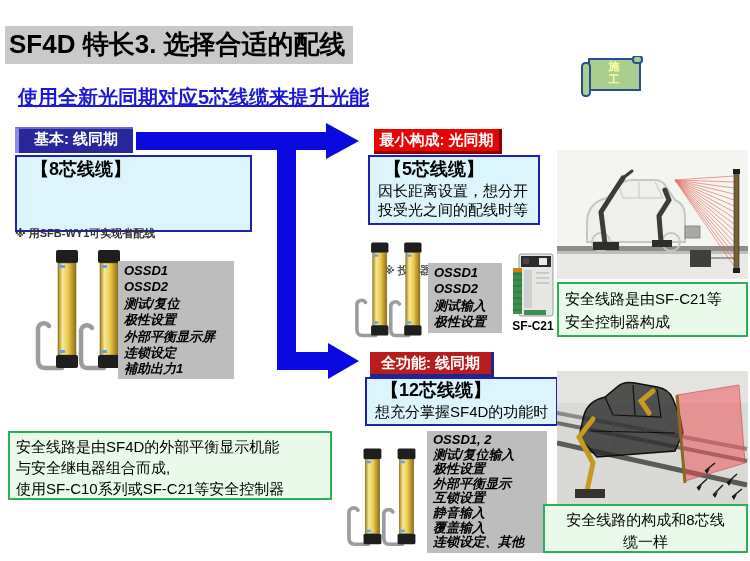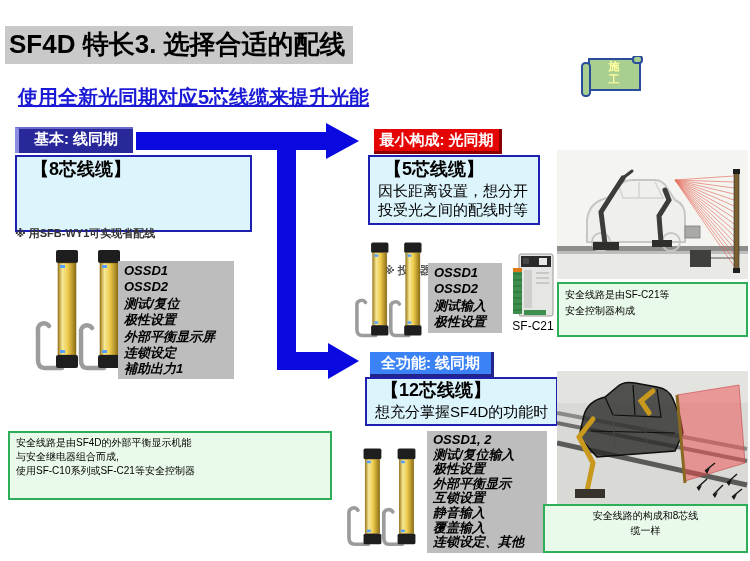--- a/index.html
+++ b/index.html
@@ -10,33 +10,33 @@
   .slide-title{left:5px;top:26px;font-size:26px;font-weight:700;background:#C9C9C9;padding:1px 7px 2px 4px;white-space:nowrap;text-align:center;}
   .slide-subtitle{left:18px;top:84px;font-size:20px;font-weight:700;color:#1A1AD6;text-decoration:underline;white-space:nowrap;}
 
   .banner{left:578px;top:56px;width:70px;height:44px;}
   .banner-text{position:absolute;left:14px;top:4px;width:44px;text-align:center;color:#FFFFA0;font-weight:700;}
   .banner-text div{font-size:11px;line-height:13px;}
 
   .hdr{color:#FFF;font-size:15px;font-weight:700;text-align:center;line-height:22px;box-sizing:border-box;white-space:nowrap;}
   .hdr-navy{left:15px;top:127px;width:118px;height:26px;background:#28289A;border-left:4px solid #8C8CE0;border-top:2px solid #6A6AC8;line-height:20px;}
   .hdr-red1{left:374px;top:129px;width:128px;height:25px;background:#E60505;border-right:3px solid #8B0000;border-bottom:3px solid #8B0000;}
-  .hdr-red2{left:370px;top:352px;width:124px;height:25px;background:#3b82f6;border-right:3px solid #23238C;border-bottom:3px solid #23238C;}
+  .hdr-red2{left:370px;top:352px;width:124px;height:25px;background:#b91c1c;border-right:3px solid #23238C;border-bottom:3px solid #23238C;}
 
   .info-box{background:#DCF4FB;border:2px solid #2020B0;box-sizing:border-box;padding:2px 6px;}
   .info-title{font-size:18px;font-weight:700;line-height:1.22;padding-left:8px;white-space:nowrap;}
   .info-line{font-size:15px;line-height:1.27;padding-left:2px;white-space:nowrap;}
 
   .note{font-size:11px;font-weight:700;color:#333;white-space:nowrap;}
 
   .signal-box{background:#BDBDBD;box-sizing:border-box;padding:2px 6px;font-size:13px;font-weight:700;font-style:italic;}
   .signal-box .signal-line{line-height:16.4px;white-space:nowrap;}
   .signal-box.tight .signal-line{line-height:14.6px;}
 
-  .caption{background:#EAFAEA;border:2px solid #2FAE5A;box-sizing:border-box;font-size:10px;padding:3px 6px;}
+  .caption{background:#EAFAEA;border:2px solid #2FAE5A;box-sizing:border-box;font-size:15px;padding:3px 6px;}
   .caption .cap-line{line-height:1.55;white-space:nowrap;}
   .caption.centered{text-align:center;}
   .caption.centered .cap-line{line-height:1.45;white-space:normal;}
 
   .device-label{font-size:12px;text-align:center;white-space:nowrap;}
   .arrow-layer{left:0;top:0;pointer-events:none;}
   .photo{overflow:hidden;}
 </style>
 </head>
 <body>
@@ -145,21 +145,21 @@
     </g>
     <rect x="2" y="15" width="9" height="4" fill="#E07818"></rect>
     <rect x="13" y="17" width="8" height="38" fill="#CFCFCD"></rect>
     <rect x="13" y="57" width="22" height="5" fill="#3E8E4E"></rect>
     <g stroke="#BFBFBD" stroke-width="1.5">
       <line x1="25" y1="20" x2="38" y2="20"></line>
         <line x1="25" y1="25" x2="38" y2="25"></line>
       <line x1="25" y1="30" x2="38" y2="30"></line>
     </g>
   </svg>
-  <div class="abs device-label" style="left:508px;top:319px;width:50px;">SF-C21</div>
+  <div class="abs device-label" style="left:508px;top:319px;width:50px;font-weight:bold;">SF-C21</div>
 
   <div class="abs photo" style="left:557px;top:150px;width:191px;height:129px;">
     <svg width="191" height="129" viewBox="0 0 191 129">
       <rect width="191" height="129" fill="#F4F4F1"></rect>
       <rect y="104" width="191" height="25" fill="#E9E9E6"></rect>
       <rect x="0" y="96" width="191" height="5" fill="#8D8D8B"></rect>
       <rect x="0" y="101" width="191" height="3" fill="#BDBDBB"></rect>
       <path d="M 30,92 L 30,70 Q 32,52 50,48 L 62,36 Q 66,30 76,30 L 98,30 Q 106,30 110,38 L 118,50 Q 128,54 128,66 L 128,92 Z" fill="#EFEFEC" stroke="#C6C6C3" stroke-width="2"></path>
       <path d="M 62,36 L 66,48 L 106,48 L 98,32 M 82,32 L 82,48" fill="none" stroke="#D4D4D1" stroke-width="1.5"></path>
       <circle cx="44" cy="92" r="9" fill="none" stroke="#C6C6C3" stroke-width="2"></circle>

